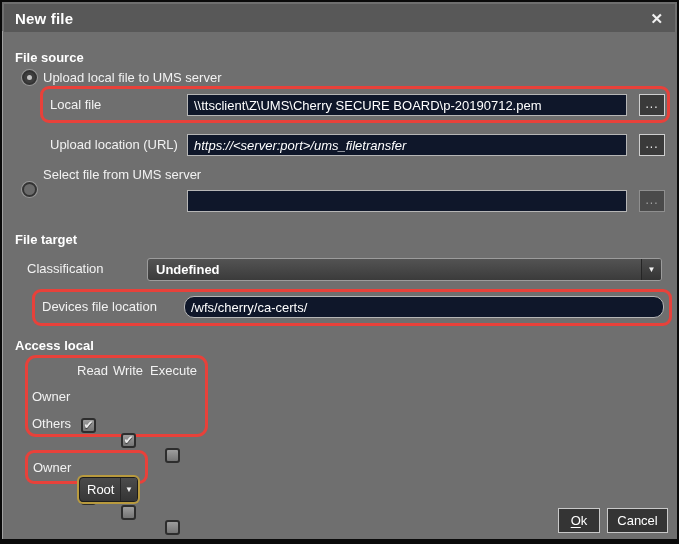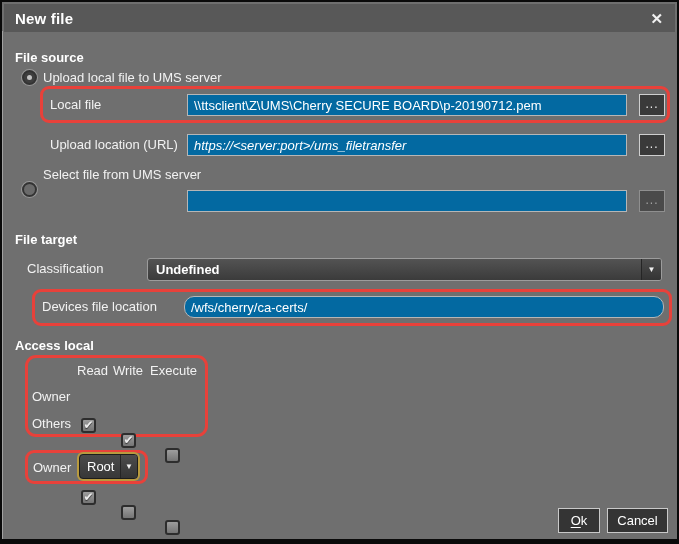--- a/index.html
+++ b/index.html
@@ -37,21 +37,21 @@
     position:relative;
   }
   .radio.on { background:#3e3e3e; }
   .radio.on::after {
     content:""; position:absolute; left:3px; top:3px; width:5px; height:5px;
     border-radius:50%; background:#c2c2c2;
   }
 
   
   .tinput {
-    background:#0369a1; border:1px solid #b6b6b6; color:#ffffff;
+    background:#0f172a; border:1px solid #b6b6b6; color:#ffffff;
     font-family:"Liberation Sans", sans-serif; font-size:13px;
     padding:0 6px; height:22px; width:100%;
   }
   .tinput.italic { font-style:italic; }
 
   
   .browse {
     width:26px; height:22px; background:#3a3a3a; border:1px solid #cfcfcf;
     color:#ededed; font-size:12px; line-height:18px; text-align:center;
     letter-spacing:1px;
@@ -67,20 +67,21 @@
   .combo .combo-text { flex:1; padding:0 8px; white-space:nowrap; overflow:hidden; }
   .combo .combo-arrow {
     width:20px; align-self:stretch; display:flex; align-items:center; justify-content:center;
     border-left:1px solid #252525; color:#f0f0f0; font-size:8px;
     background:linear-gradient(180deg,#4c4c4c 0%, #343434 100%);
     border-radius:0 2px 2px 0;
   }
   .combo.gold {
     border:1px solid #1c1c1c; box-shadow:0 0 0 2px #b89a3e; border-radius:4px;
     background:linear-gradient(180deg,#4a4a4a 0%, #383838 100%);
+    margin-top:23px;
   }
   .combo.gold .combo-arrow { width:17px; }
 
   
   .checkbox {
     width:15px; height:15px; border-radius:3px;
     border:2px solid #2d2d2d;
     background:linear-gradient(180deg,#9d9d9d 0%, #757575 100%);
     position:relative;
   }

